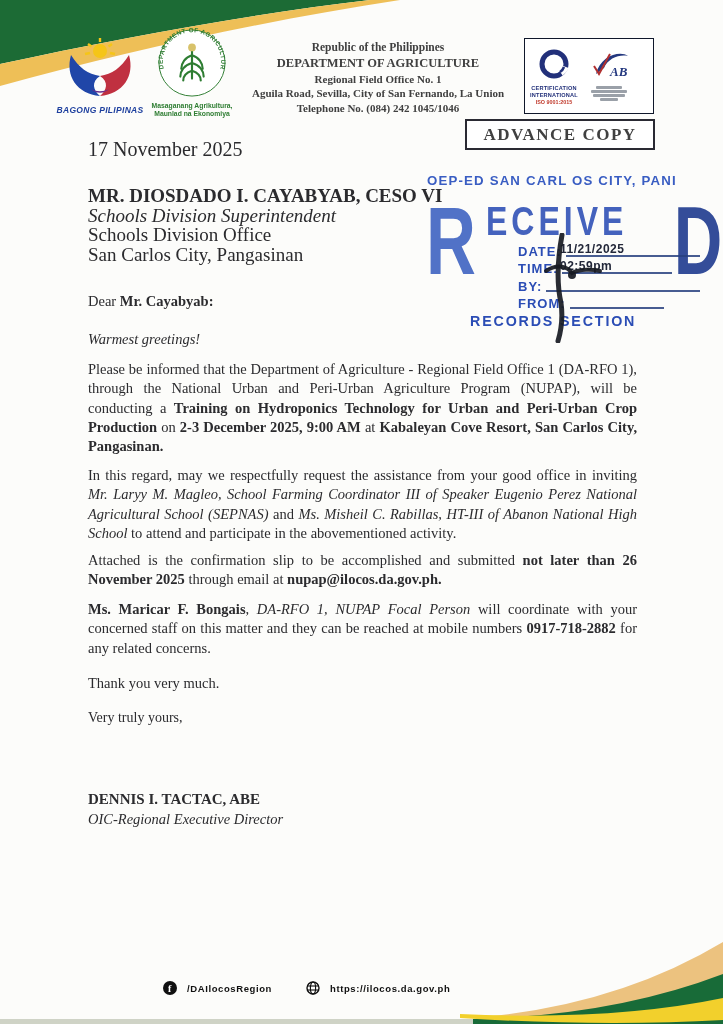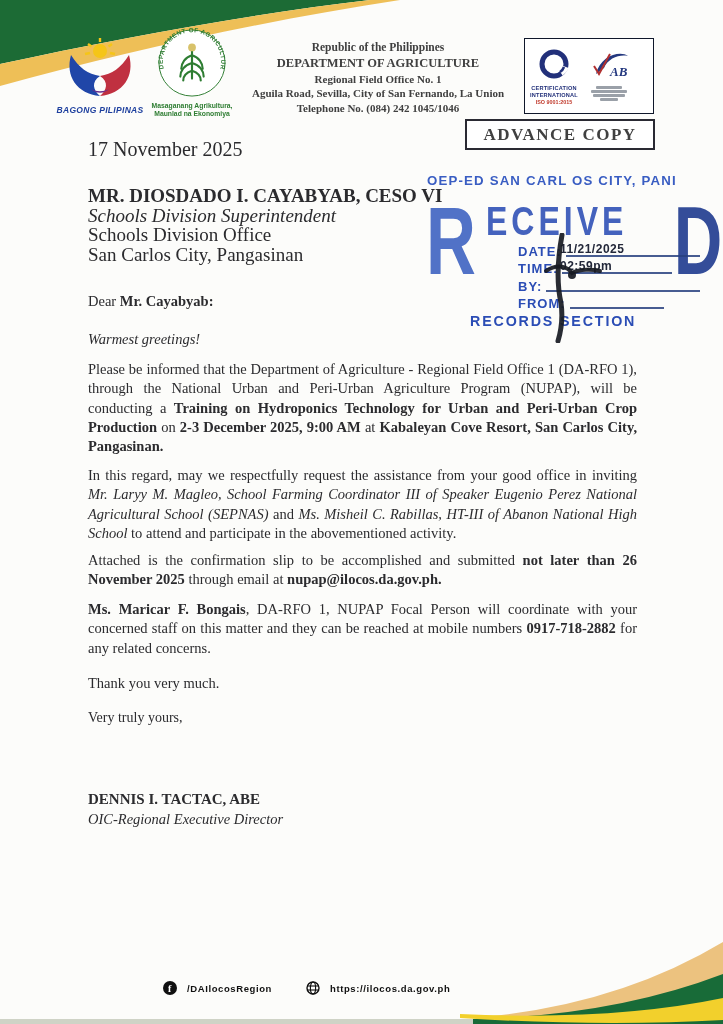--- a/index.html
+++ b/index.html
@@ -216,21 +216,21 @@
 
   <div class="abs salutation">
     <span>Dear </span><b>Mr. Cayabyab:</b>
   </div>
 
   <div class="abs greeting">Warmest greetings!</div>
 
   <div class="abs para p1"><span>Please be informed that the Department of Agriculture - Regional Field Office 1 (DA-RFO 1), through the National Urban and Peri-Urban Agriculture Program (NUPAP), will be conducting a </span><span style="font-weight: 700;">Training on Hydroponics Technology for Urban and Peri-Urban Crop Production</span><span> on </span><span style="font-weight: 700;">2-3 December 2025, 9:00 AM</span><span> at </span><span style="font-weight: 700;">Kabaleyan Cove Resort, San Carlos City, Pangasinan.</span></div>
   <div class="abs para p2"><span>In this regard, may we respectfully request the assistance from your good office in inviting </span><span style="font-style: italic;">Mr. Laryy M. Magleo, School Farming Coordinator III of Speaker Eugenio Perez National Agricultural School (SEPNAS)</span><span> and </span><span style="font-style: italic;">Ms. Misheil C. Rabillas, HT-III of Abanon National High School</span><span> to attend and participate in the abovementioned activity.</span></div>
   <div class="abs para p3"><span>Attached is the confirmation slip to be accomplished and submitted </span><span style="font-weight: 700;">not later than 26 November 2025</span><span> through email at </span><span style="font-weight: 700;">nupap@ilocos.da.gov.ph.</span></div>
-  <div class="abs para p4"><span style="font-weight: 700;">Ms. Maricar F. Bongais</span><span>, </span><span style="">DA-RFO 1, NUPAP Focal Person</span><span> will coordinate with your concerned staff on this matter and they can be reached at mobile numbers </span><span style="font-weight: 700;">0917-718-2882</span><span> for any related concerns.</span></div>
+  <div class="abs para p4"><span style="font-weight: 700;">Ms. Maricar F. Bongais</span><span>, </span><span style="font-style: italic;">DA-RFO 1, NUPAP Focal Person</span><span> will coordinate with your concerned staff on this matter and they can be reached at mobile numbers </span><span style="font-weight: 700;">0917-718-2882</span><span> for any related concerns.</span></div>
 
   <div class="abs thanks">Thank you very much.</div>
   <div class="abs closing">Very truly yours,</div>
   <div class="abs sig-name">DENNIS I. TACTAC, ABE</div>
   <div class="abs sig-title">OIC-Regional Executive Director</div>
 
   <div class="footer">
     <span class="fb">f</span>
     <span>/DAIlocosRegion</span>
     <span class="gap"></span>

